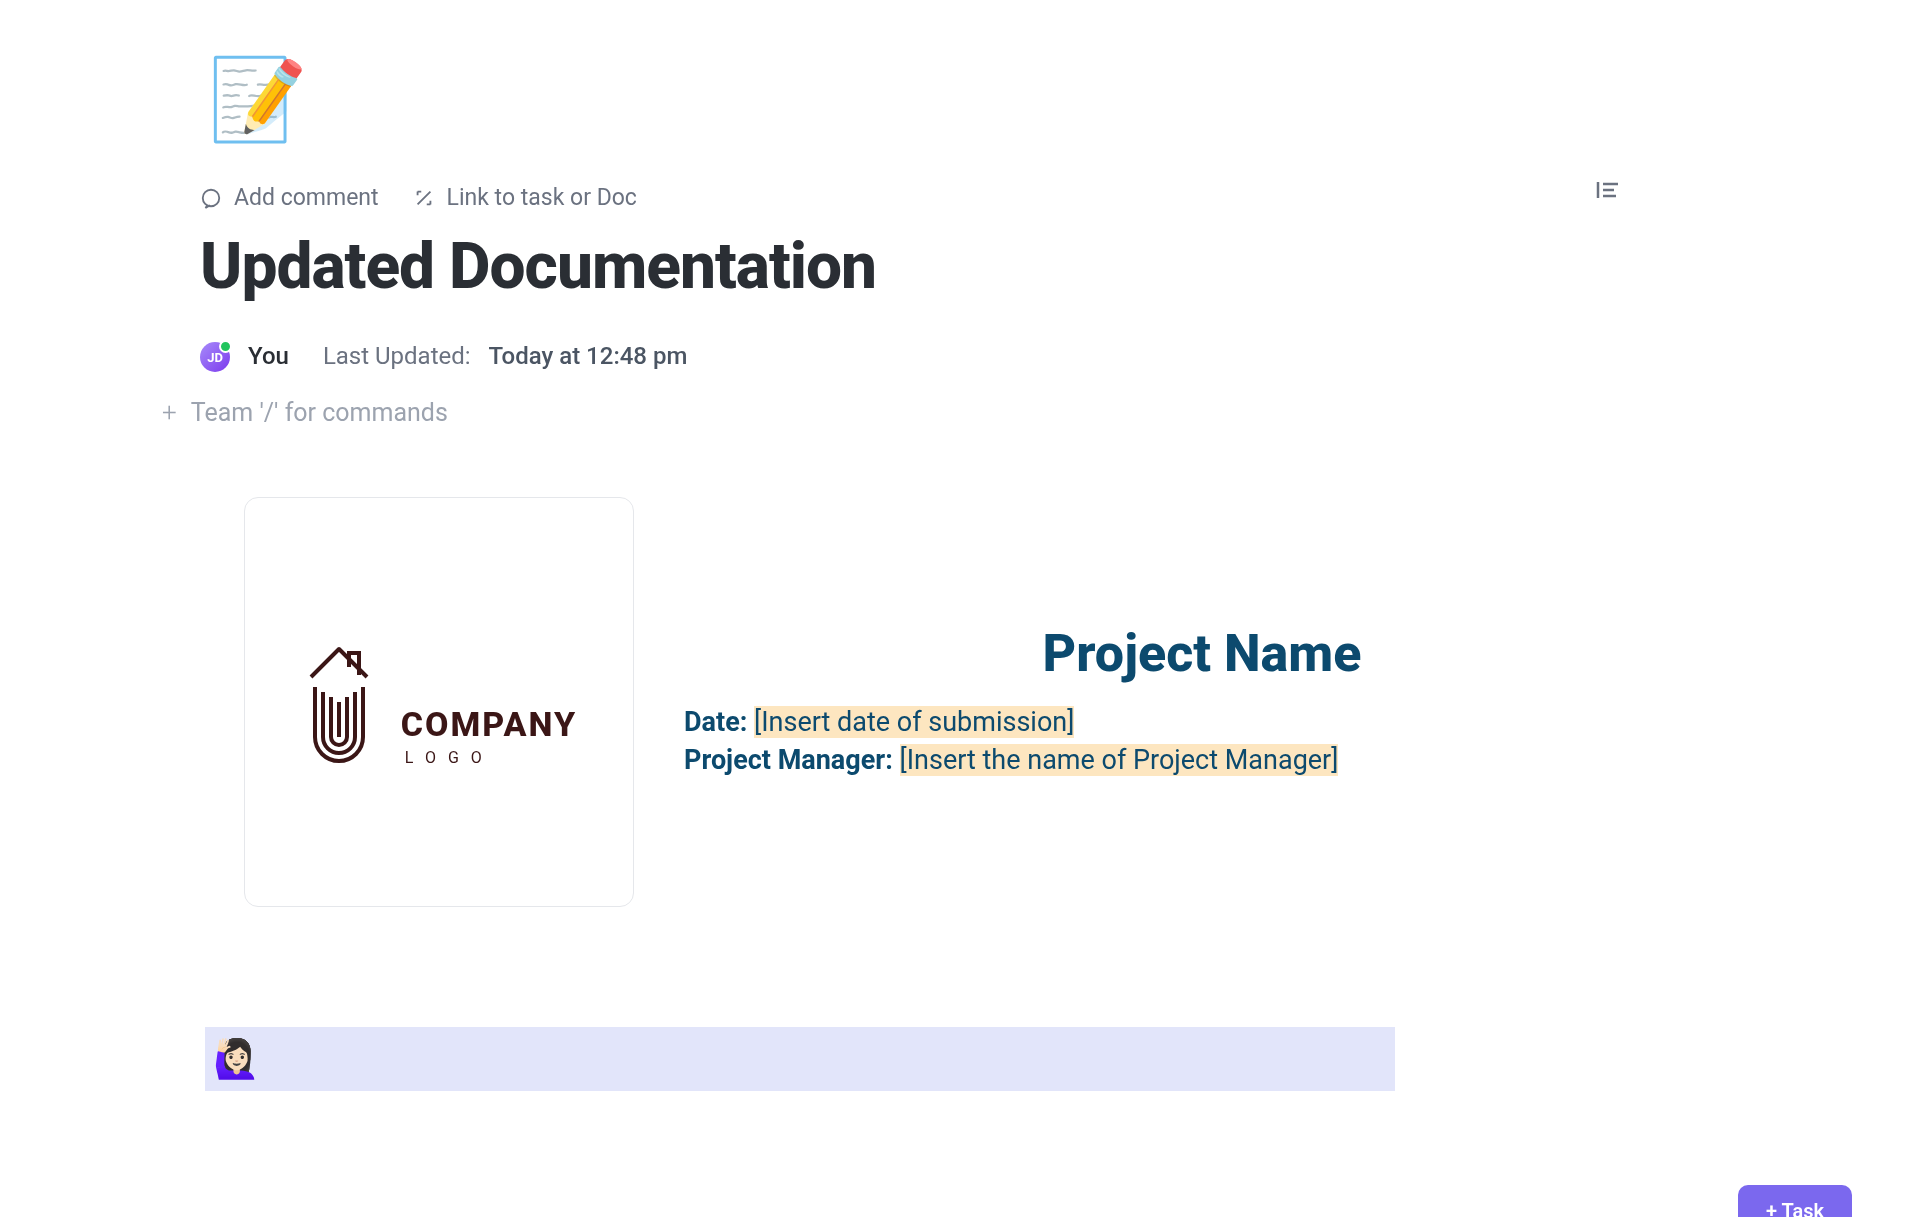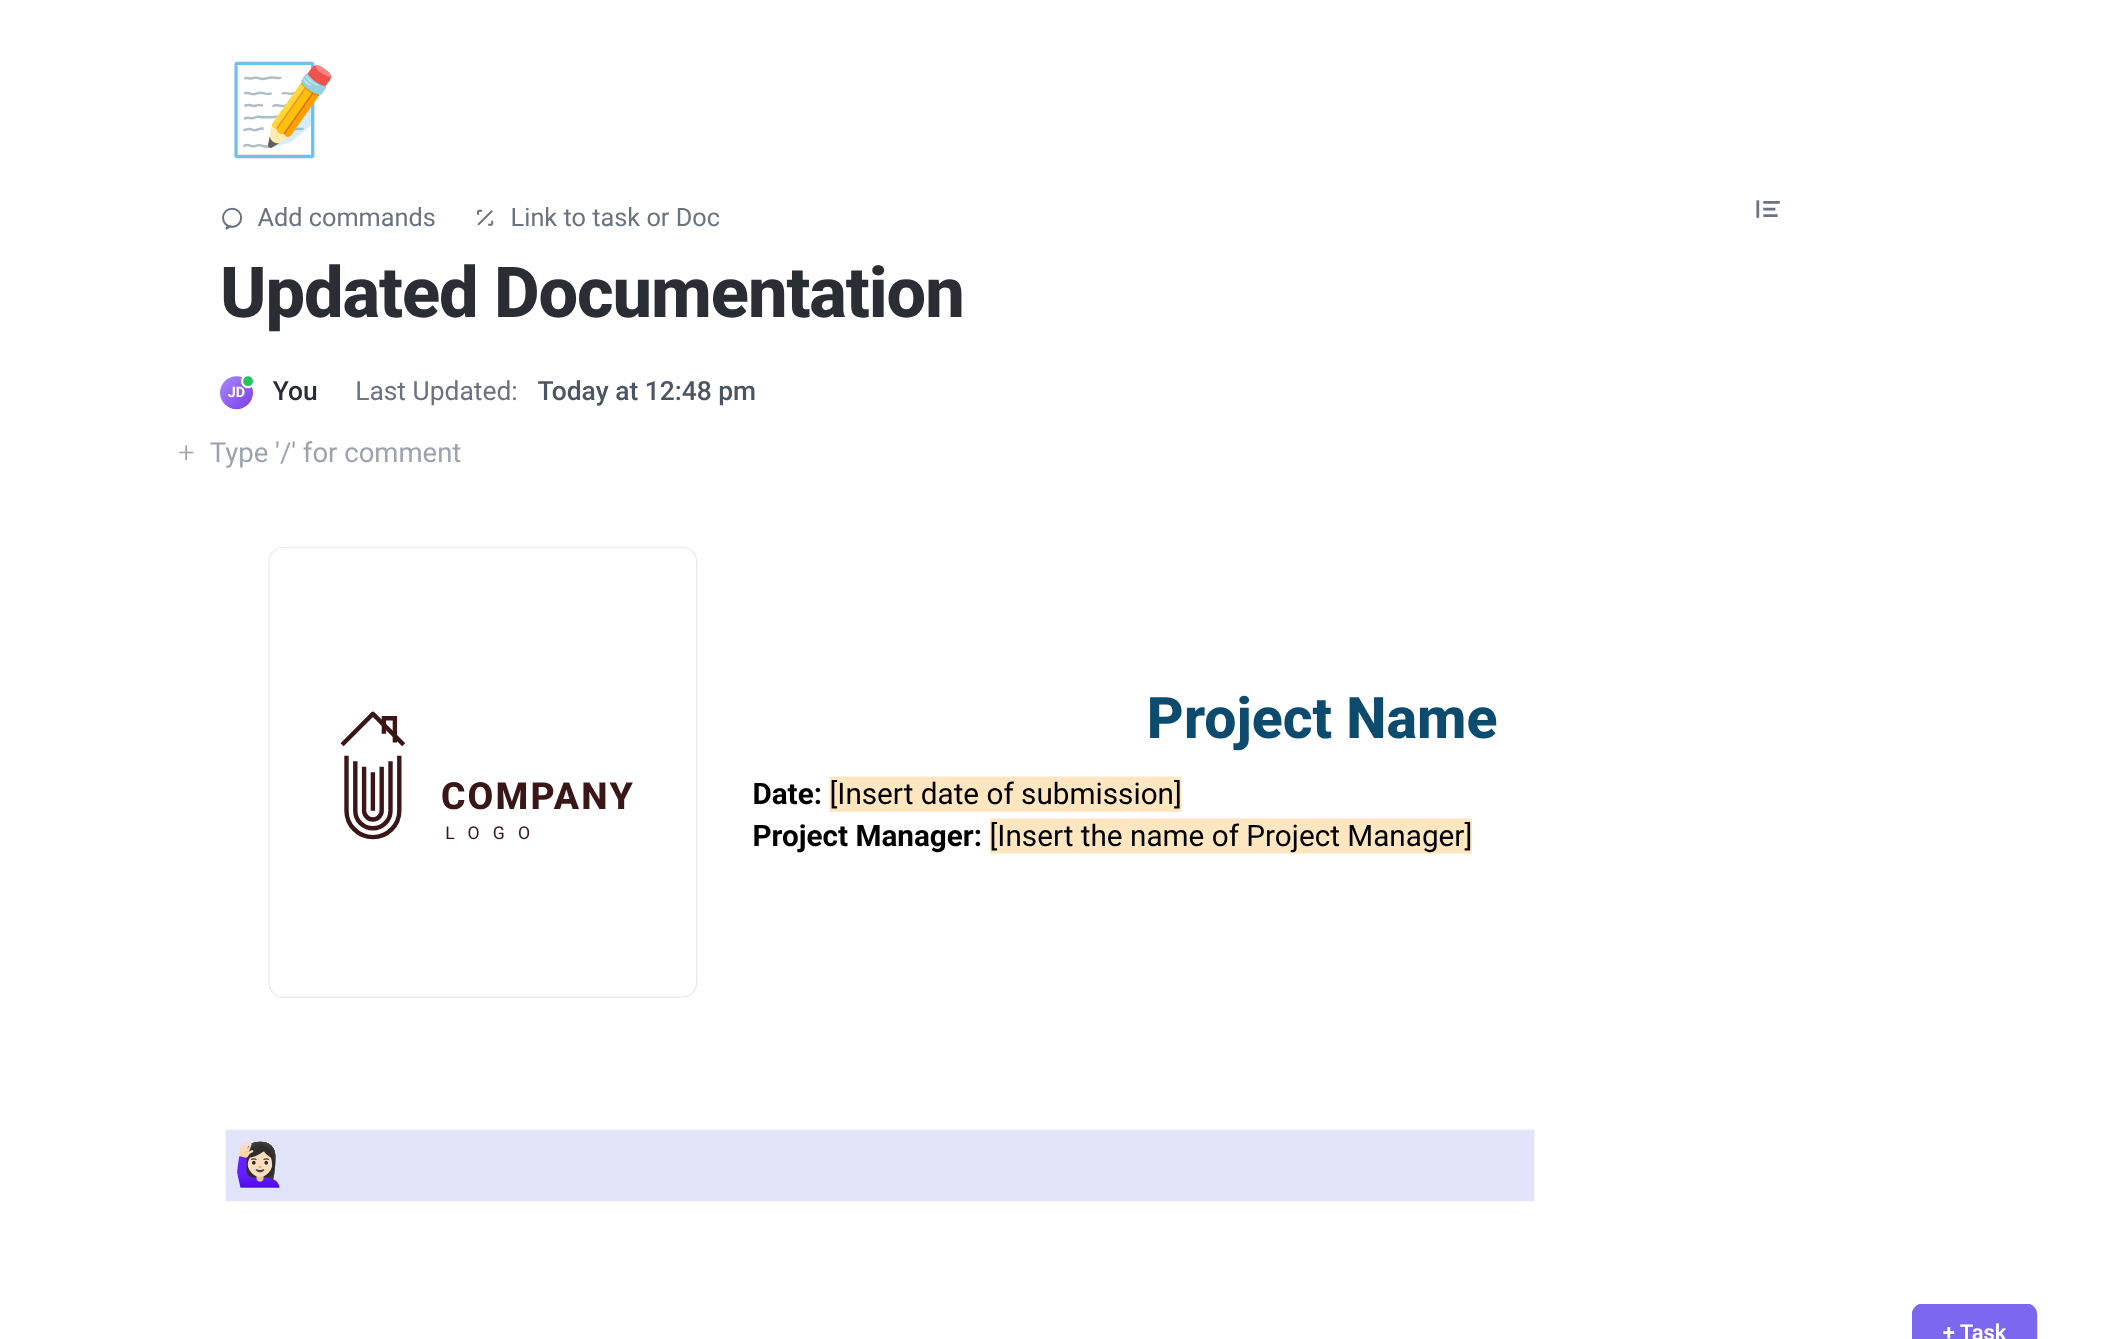--- a/index.html
+++ b/index.html
@@ -130,21 +130,21 @@
 .project-info { flex: 1; }
 .project-name-heading {
   font-size: 52px;
   font-weight: 800;
   text-align: center;
   color: #0c4a6e;
   margin-bottom: 22px;
 }
 .info-line {
   font-size: 27px;
-  color: #000000;
+  color: #0c4a6e;
   margin-bottom: 6px;
 }
 .info-line .label { font-weight: 700; }
 .info-line .highlight {
   background: #fde6c0;
 }
 .team-heading-row {
   display: flex;
   align-items: center;
   background: #e2e5fa;
@@ -187,21 +187,21 @@
 <div class="page">
 
   <div class="doc-icon">📝</div>
 
   <div class="top-actions">
     <div class="action-item">
       <svg viewBox="0 0 24 24" fill="none" stroke="currentColor" stroke-width="2">
         <circle cx="12" cy="12" r="9"></circle>
         <path d="M8 20 L6 23 L11 20"></path>
       </svg>
-      <span>Add commands</span>
+      <span>Add comment</span>
     </div>
     <div class="action-item">
       <svg viewBox="0 0 24 24" fill="none" stroke="currentColor" stroke-width="2">
         <path d="M5 19 L19 5 M5 5 L9 5 M5 5 L5 9 M19 19 L15 19 M19 19 L19 15"></path>
       </svg>
       <span>Link to task or Doc</span>
     </div>
   </div>
 
   <div class="toc-button">
@@ -217,21 +217,21 @@
 
   <div class="meta-row">
     <div class="avatar">JD</div>
     <span class="meta-you">You</span>
     <span class="meta-label">Last Updated:</span>
     <span class="meta-value">Today at 12:48 pm</span>
   </div>
 
   <div class="command-row">
     <span class="plus-icon">+</span>
-    <span class="command-placeholder">Type '/' for comment</span>
+    <span class="command-placeholder">Team '/' for commands</span>
   </div>
 
   <div class="project-block">
     <div class="logo-card">
       <div class="logo-inner">
         <svg class="logo-svg" width="76" height="130" viewBox="0 0 76 130" fill="none" stroke="currentColor" stroke-width="4">
           <path d="M10 40 L38 12 L66 40" stroke-linejoin="round"></path>
           <path d="M48 30 L48 16 L58 16 L58 38"></path>
           <path d="M14 50 L14 100 a24 24 0 0 0 48 0 L62 50"></path>
           <path d="M22 55 L22 100 a16 16 0 0 0 32 0 L54 55"></path>

